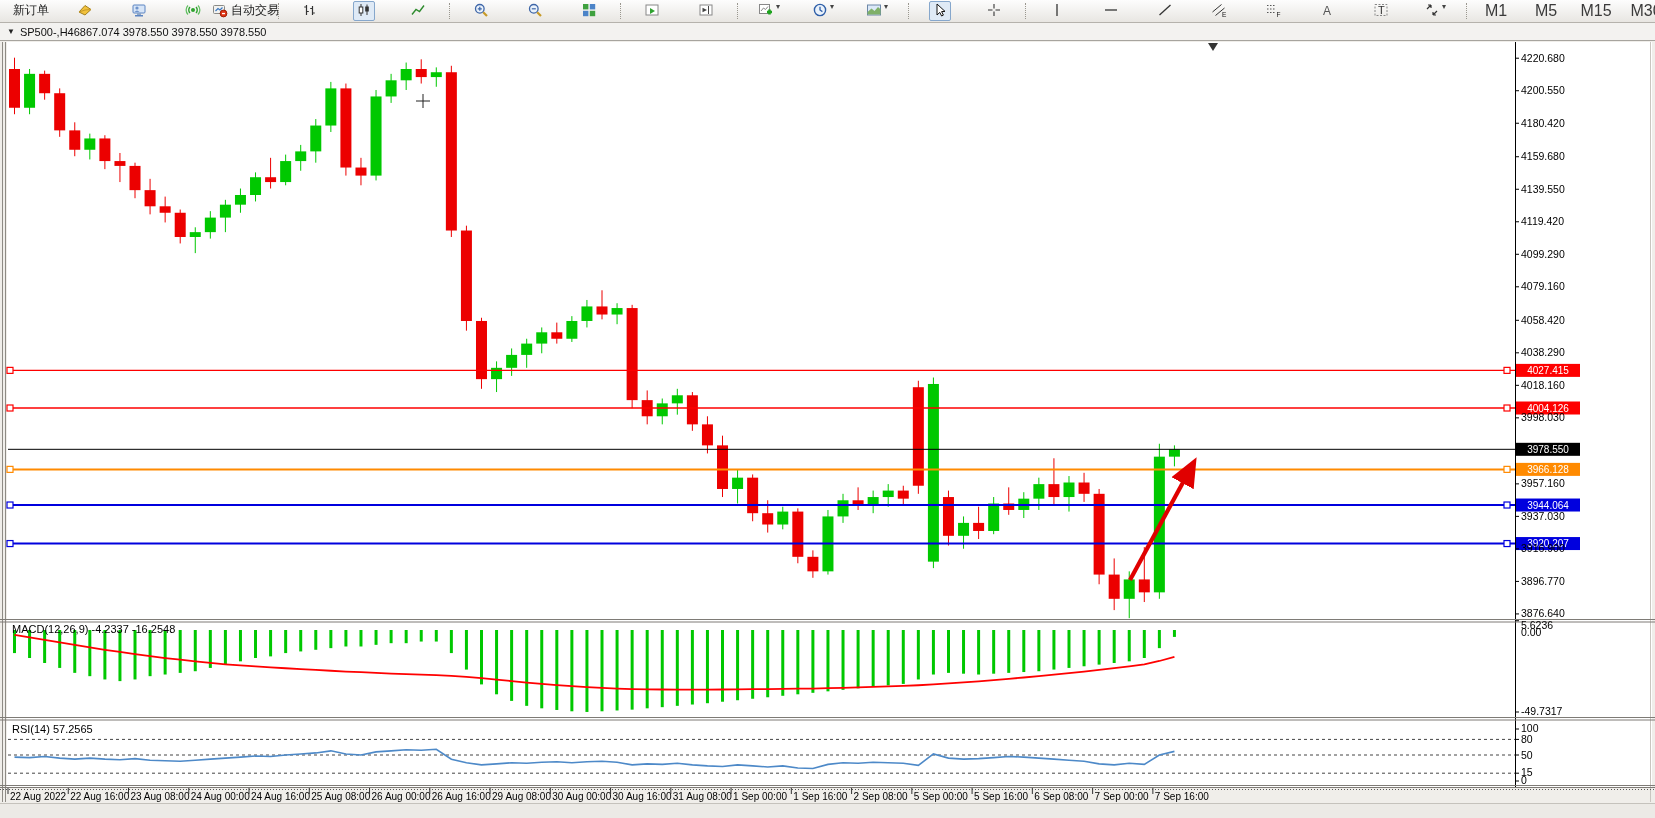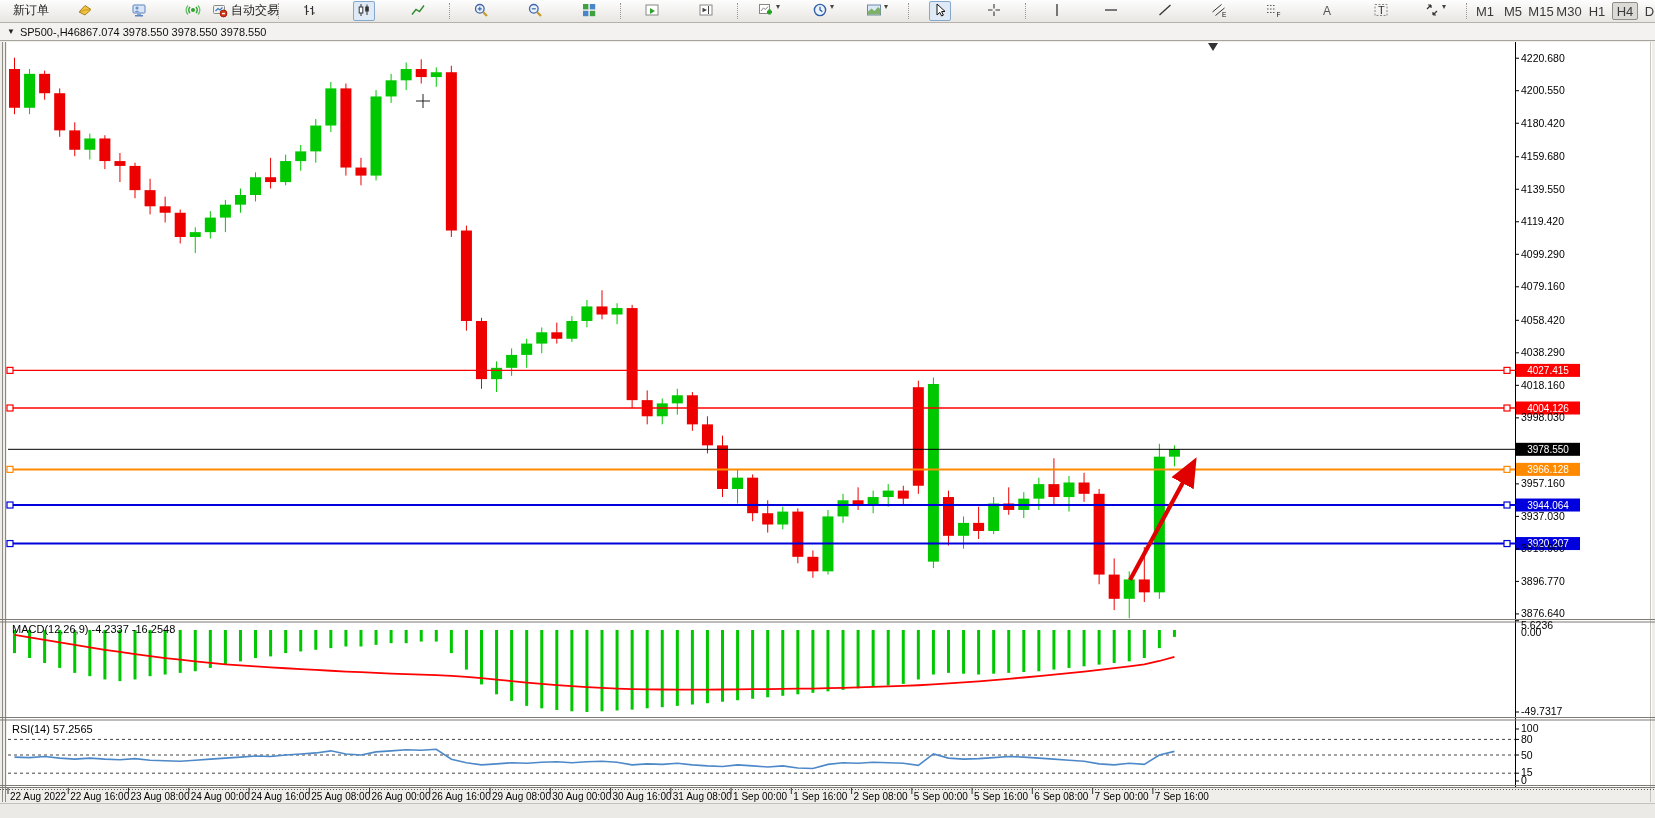--- a/index.html
+++ b/index.html
@@ -3,21 +3,21 @@
 <meta charset="utf-8">
 <style>
   html,body{margin:0;padding:0}
   body{width:1655px;height:818px;overflow:hidden;background:#ECEAE6;font-family:"Liberation Sans",sans-serif;position:relative}
   .toolbar{height:22px;display:flex;align-items:center;background:linear-gradient(#fdfdfd,#e8e6e2);border-bottom:1px solid #b5b2ac;padding-left:4px;position:relative;z-index:3}
   .tb-btn{height:20px;min-width:22px;display:flex;align-items:flex-start;justify-content:center;border:1px solid transparent;border-radius:2px;margin:0 16px;padding:0 2px;cursor:default;box-sizing:border-box}
   .tb-btn.active{background:#dfeaf6;border:1px solid #86a7cc}
   .tb-btn .lbl{font-size:12px;color:#222;margin:0 3px;white-space:nowrap}
   .tb-sep{width:4px;height:16px;border-left:1px dotted #9a978f;margin:0 4px}
   .caret{font-size:8px;color:#444;margin-left:2px}
-  .tf-btn{height:18px;min-width:26px;display:flex;align-items:center;justify-content:center;font-size:13px;color:#3a3a3a;border:1px solid transparent;margin:0 1px;box-sizing:border-box}
+  .tf-btn{height:18px;min-width:26px;display:flex;align-items:center;justify-content:center;font-size:16px;color:#3a3a3a;border:1px solid transparent;margin:0 12px;box-sizing:border-box}
   .tf-btn.active{background:#dcdad6;border:1px solid #8f8d88;border-radius:2px}
   .tb-right{margin-left:auto;display:flex;align-items:center;padding-right:10px;gap:8px}
   .chat-wrap{position:relative}
   .badge{position:absolute;top:-5px;right:-7px;background:#e03515;color:#fff;font-size:9px;font-weight:bold;border-radius:8px;min-width:13px;height:13px;display:flex;align-items:center;justify-content:center;border:1px solid #fff}
   .title-strip{height:17px;display:flex;align-items:center;background:#f3f2f0;border-bottom:1px solid #a7a49e;font-size:11px;color:#111;position:relative;z-index:3}
   .title-strip .tri{font-size:8px;margin:0 5px 0 7px;color:#222}
   .title-strip .sym{margin-right:0}
   #chart-svg{display:block}
   svg text{font-family:"Liberation Sans",sans-serif}
 </style>

